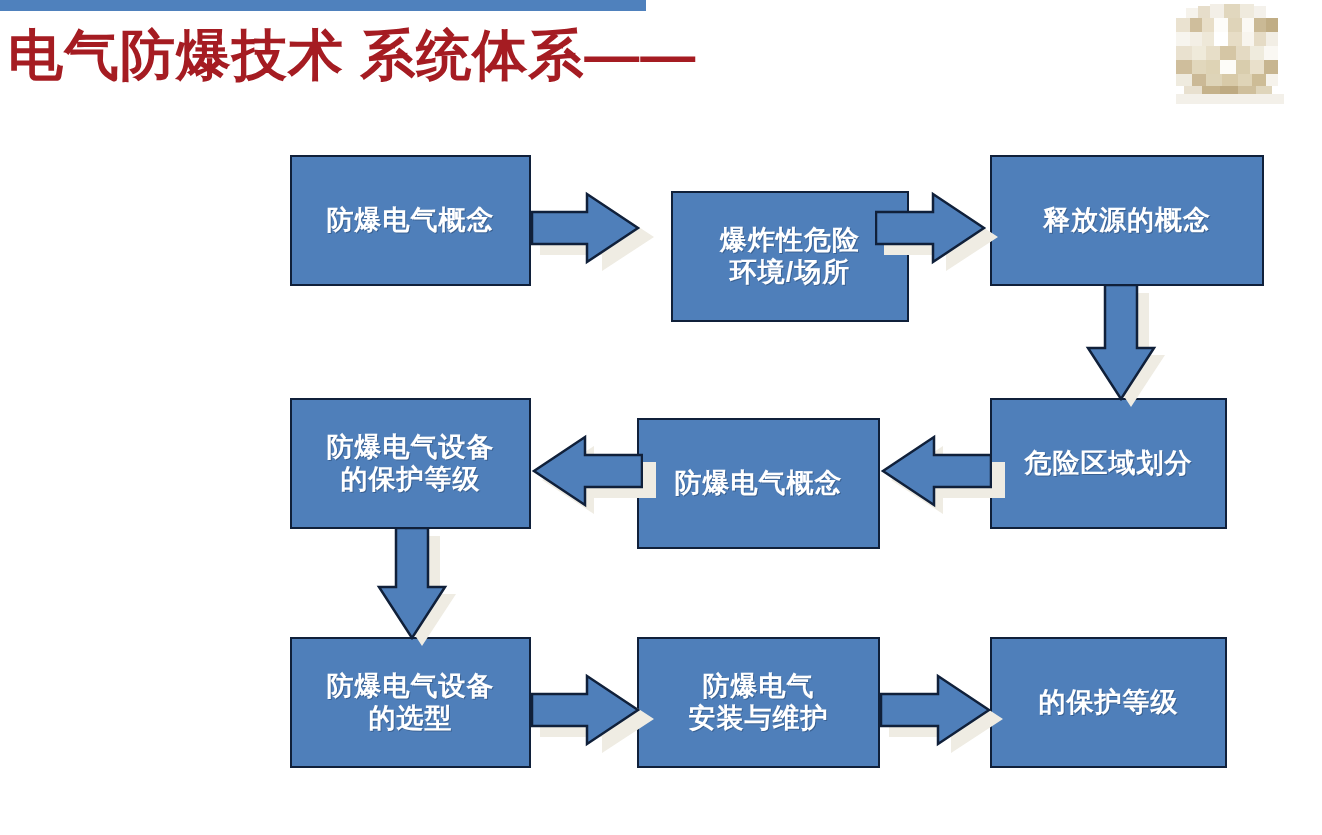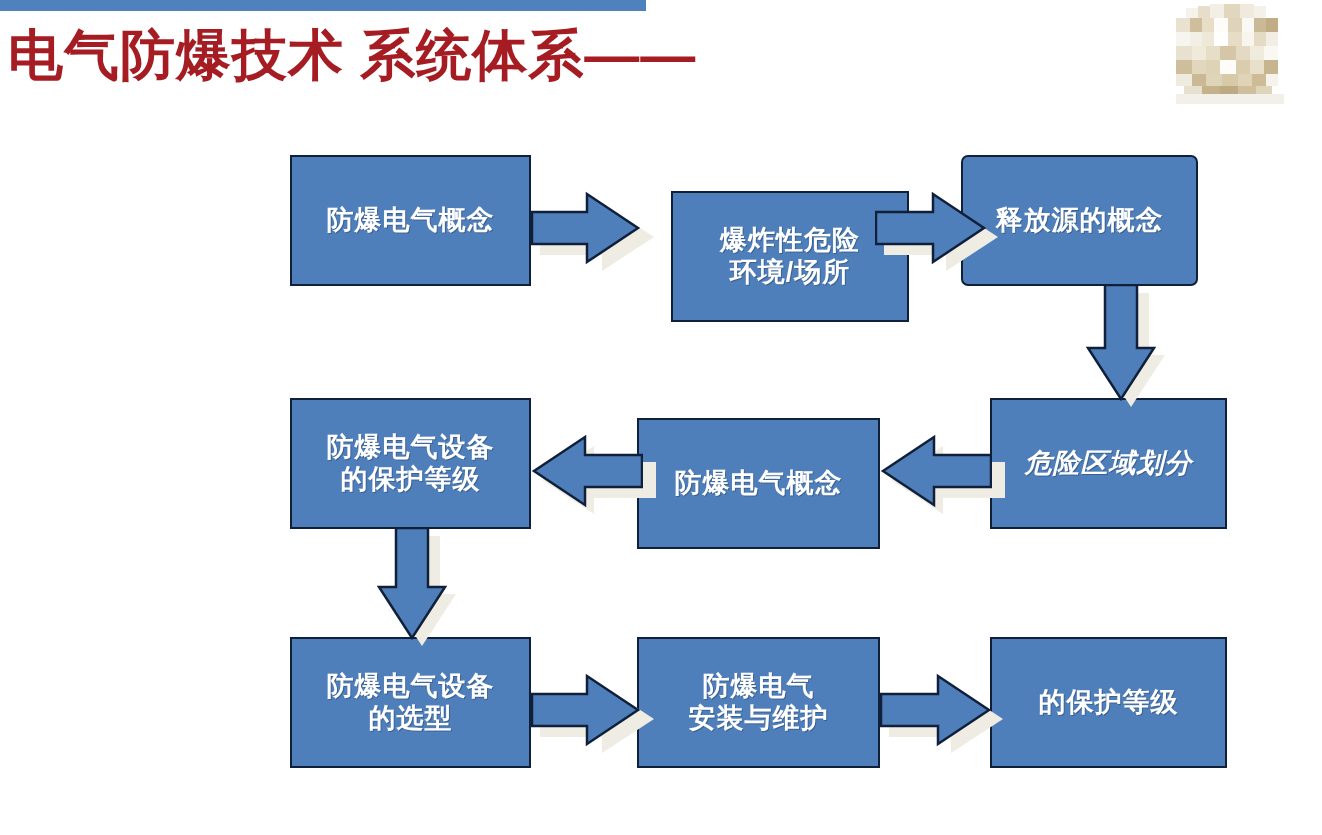--- a/index.html
+++ b/index.html
@@ -181,21 +181,21 @@
     <svg width="116" height="76" viewBox="0 0 116 76">
       <polygon points="0,20 62,20 62,4 114,38 62,72 62,56 0,56" fill="#efece3"></polygon>
     </svg>
   </div>
   <div class="arrow" style="left:875px; top:190px;">
     <svg width="112" height="76" viewBox="0 0 112 76">
       <polygon points="1,22 58,22 58,4 109,38 58,72 58,54 1,54" fill="#4f7fba" stroke="#10203a" stroke-width="2.5" stroke-linejoin="miter"></polygon>
     </svg>
   </div>
 
-  <div class="node" style="left:961px; top:155px; width:237px; height:131px;border-radius:7px;">释放源的概念</div>
+  <div class="node" style="left:990px; top:155px; width:274px; height:131px;">释放源的概念</div>
 
   <div class="arrow-shadow" style="left:1093px; top:293px;">
     <svg width="76" height="116" viewBox="0 0 76 116">
       <polygon points="20,0 56,0 56,62 72,62 38,114 4,62 20,62" fill="#efece3"></polygon>
     </svg>
   </div>
   <div class="arrow" style="left:1084px; top:284px;">
     <svg width="76" height="118" viewBox="0 0 76 118">
       <polygon points="21,1 53,1 53,64 70,64 37,115 4,64 21,64" fill="#4f7fba" stroke="#10203a" stroke-width="2.5" stroke-linejoin="miter"></polygon>
     </svg>
@@ -221,21 +221,21 @@
     <svg width="116" height="76" viewBox="0 0 116 76">
       <polygon points="116,20 54,20 54,4 2,38 54,72 54,56 116,56" fill="#efece3"></polygon>
     </svg>
   </div>
   <div class="arrow" style="left:880px; top:433px;">
     <svg width="112" height="76" viewBox="0 0 112 76">
       <polygon points="111,22 54,22 54,4 3,38 54,72 54,54 111,54" fill="#4f7fba" stroke="#10203a" stroke-width="2.5" stroke-linejoin="miter"></polygon>
     </svg>
   </div>
 
-  <div class="node" style="left:990px; top:398px; width:237px; height:131px;font-style:italic;">危险区域划分</div>
+  <div class="node" style="left:990px; top:398px; width:237px; height:131px;">危险区域划分</div>
 
   <div class="arrow-shadow" style="left:384px; top:536px;">
     <svg width="76" height="112" viewBox="0 0 76 112">
       <polygon points="20,0 56,0 56,58 72,58 38,110 4,58 20,58" fill="#efece3"></polygon>
     </svg>
   </div>
   <div class="arrow" style="left:375px; top:527px;">
     <svg width="76" height="114" viewBox="0 0 76 114">
       <polygon points="21,1 53,1 53,60 70,60 37,111 4,60 21,60" fill="#4f7fba" stroke="#10203a" stroke-width="2.5" stroke-linejoin="miter"></polygon>
     </svg>

